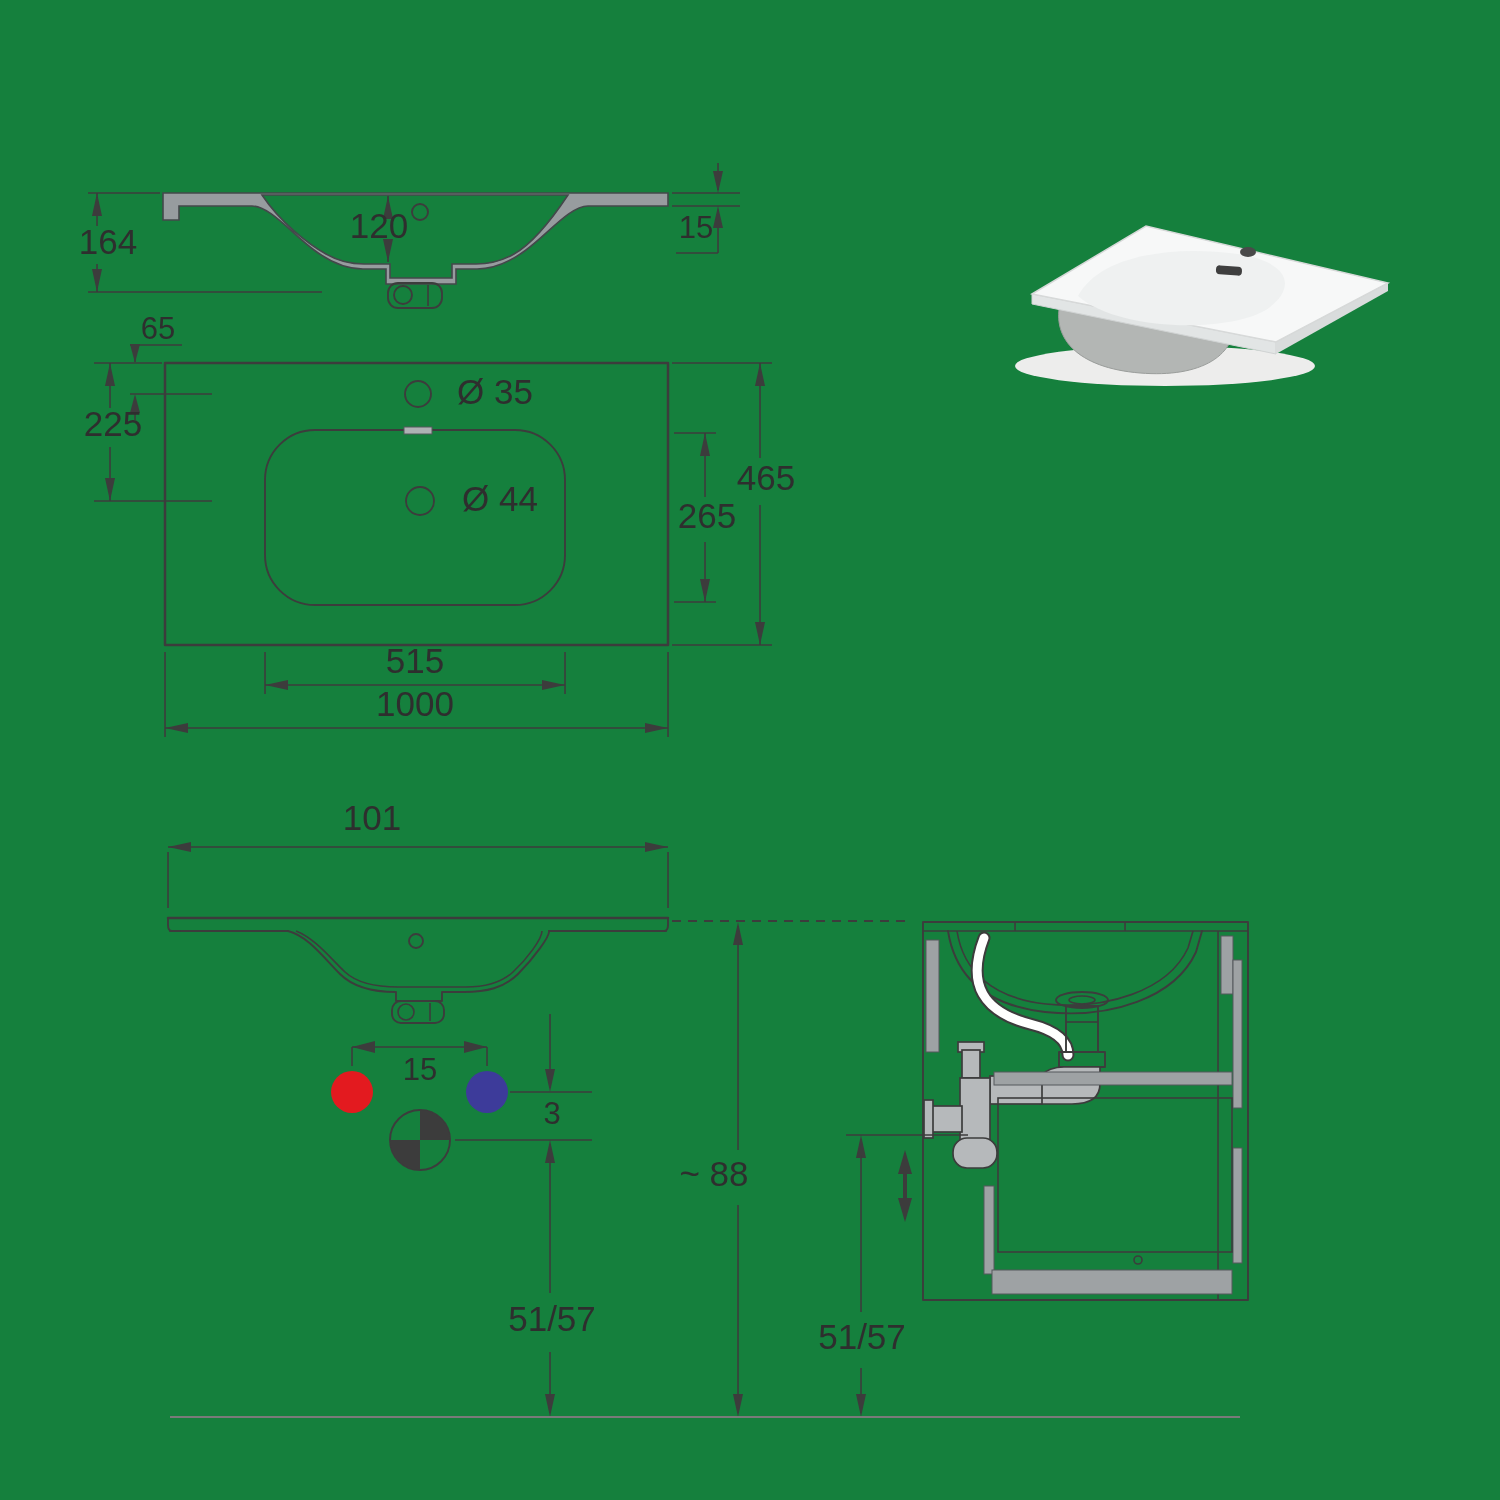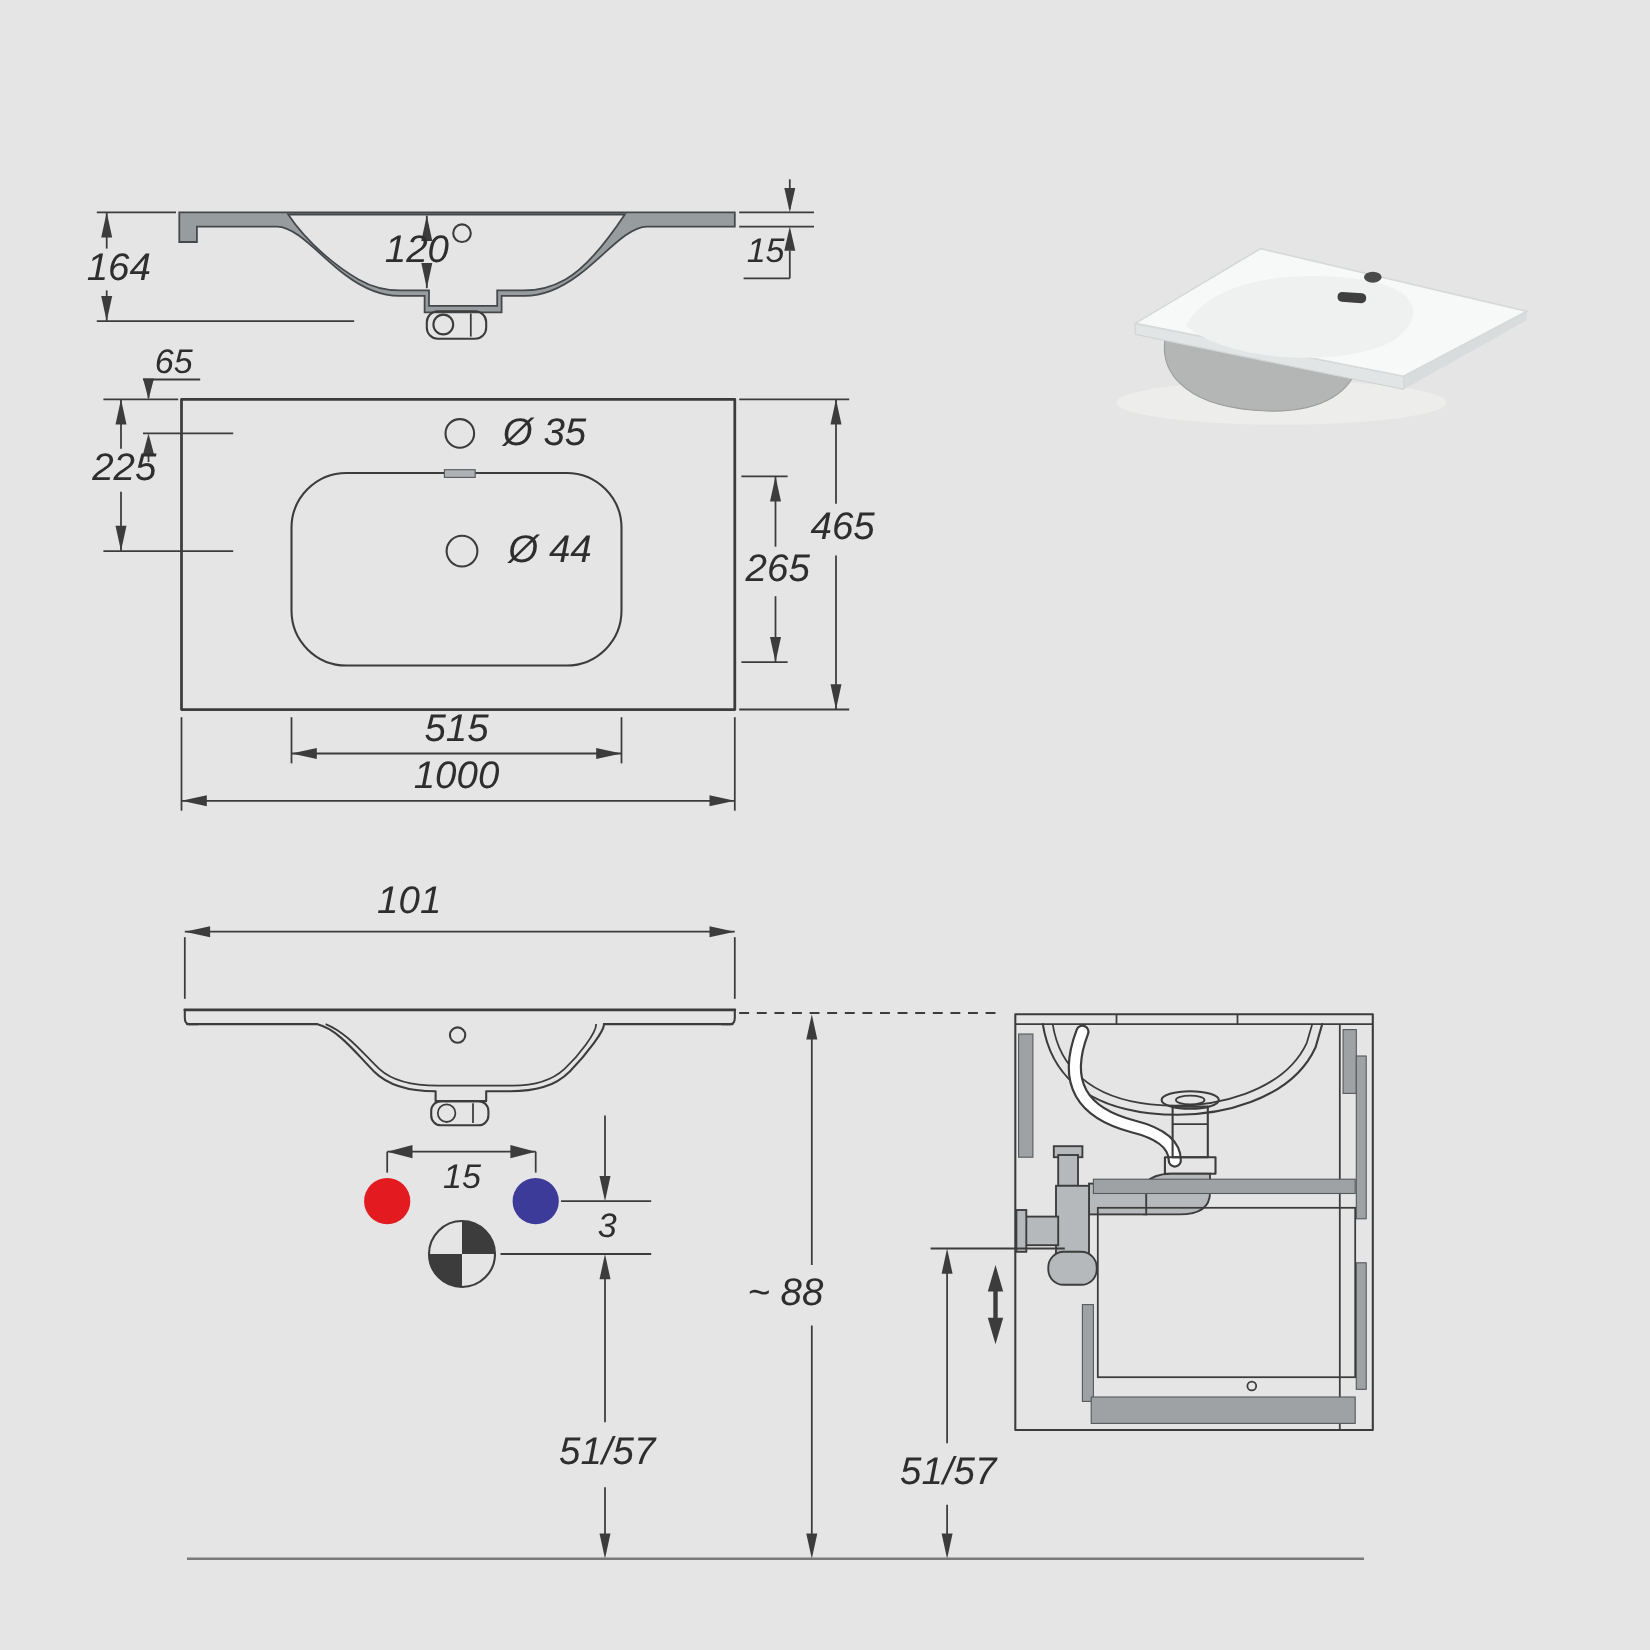--- a/index.html
+++ b/index.html
@@ -1,16 +1,16 @@
 <!DOCTYPE html>
 <html><head>
 <meta charset="utf-8">
 <style>
   html,body{margin:0;padding:0;background:#ffffff;}
-  .stage{width:1500px;height:1500px;position:relative;background:#e5e5e5;overflow:hidden;font-style:italic;}
+  .stage{width:1500px;height:1500px;position:relative;background:#15803d;overflow:hidden;}
   svg text{
     font-family:"Liberation Sans", sans-serif;
     fill:#2e2e2e;
     text-anchor:middle;
     dominant-baseline:middle;
   }
   .t35{font-size:35px;}
   .t31{font-size:31px;}
   .ln{stroke:#3c3c3c;stroke-width:2.5;fill:none;stroke-linecap:round;stroke-linejoin:round;}
   .ln2{stroke:#3c3c3c;stroke-width:1.9;fill:none;stroke-linecap:round;stroke-linejoin:round;}

